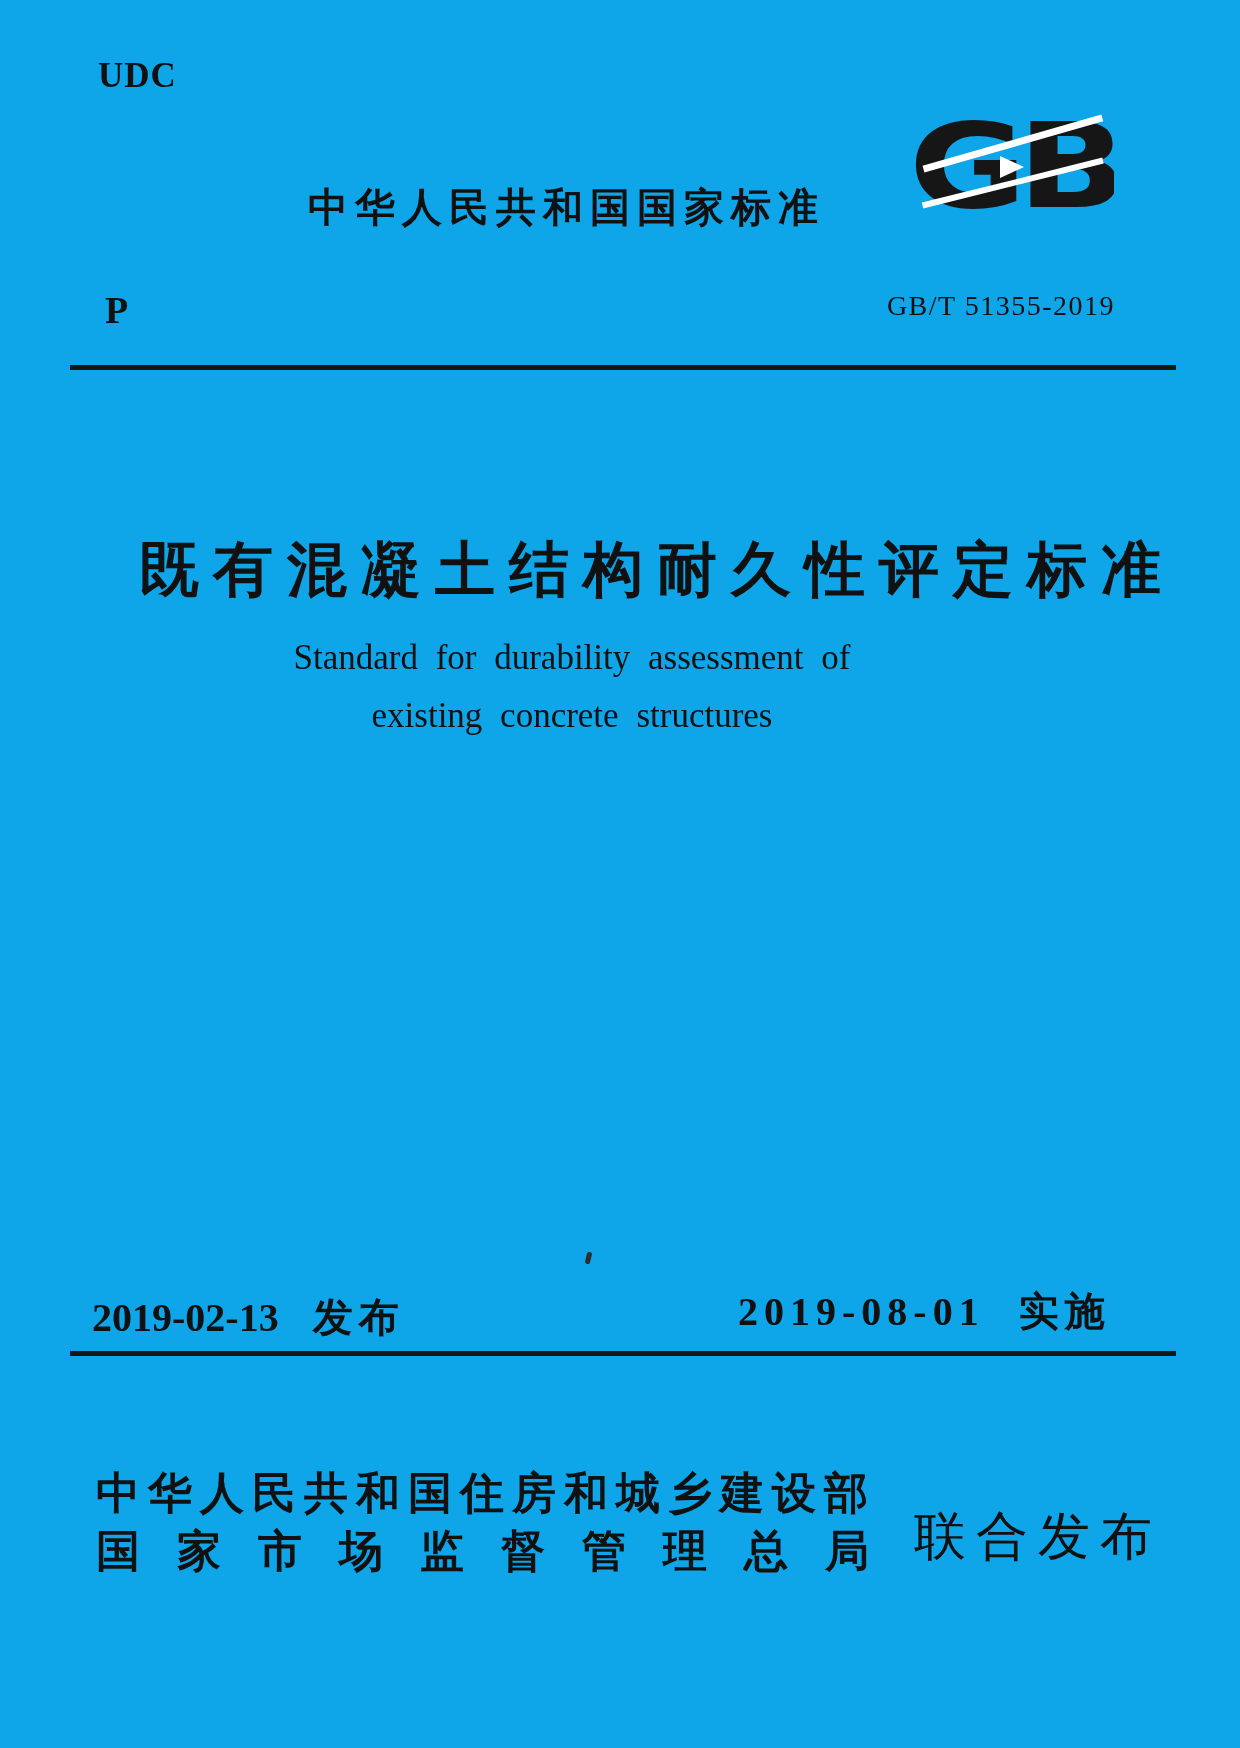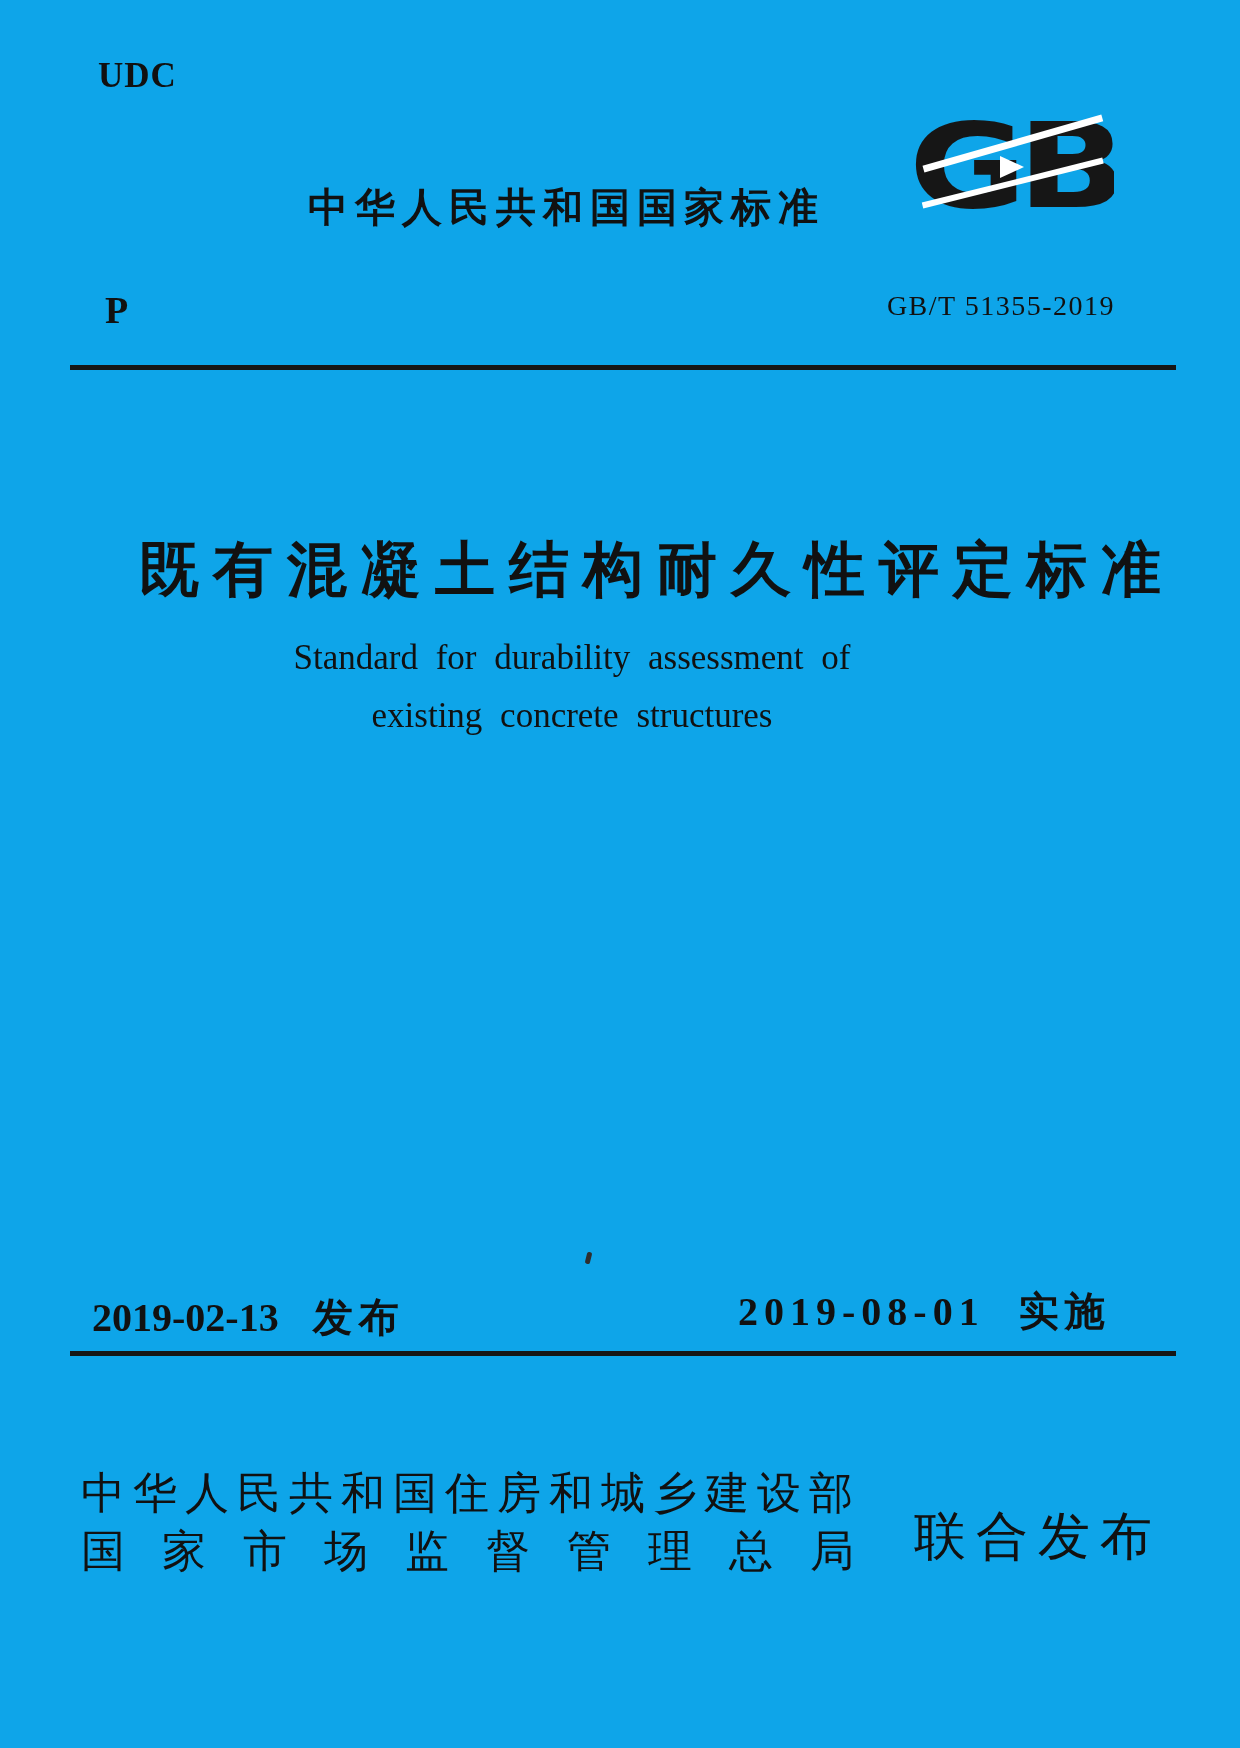--- a/index.html
+++ b/index.html
@@ -61,22 +61,22 @@
   .date-num{
     font-family:"Liberation Serif", serif;
     font-weight:bold;font-size:40px;
   }
   .ls-wide{letter-spacing:6px;}
   .date-label{
     font-weight:bold;font-size:40px;
     margin-left:34px;letter-spacing:6px;
   }
   .pub-line{
-    left:81px;
-    font-weight:normal;font-size:44px;
+    left:96px;
+    font-weight:bold;font-size:44px;
     white-space:nowrap;
   }
   .pub-line-1{top:1464px;letter-spacing:8px;}
   .pub-line-2{top:1522px;letter-spacing:37px;}
   .joint-publish{
     left:914px;top:1502px;
     font-weight:normal;font-size:52px;letter-spacing:10px;
     white-space:nowrap;
   }
   .speck{

